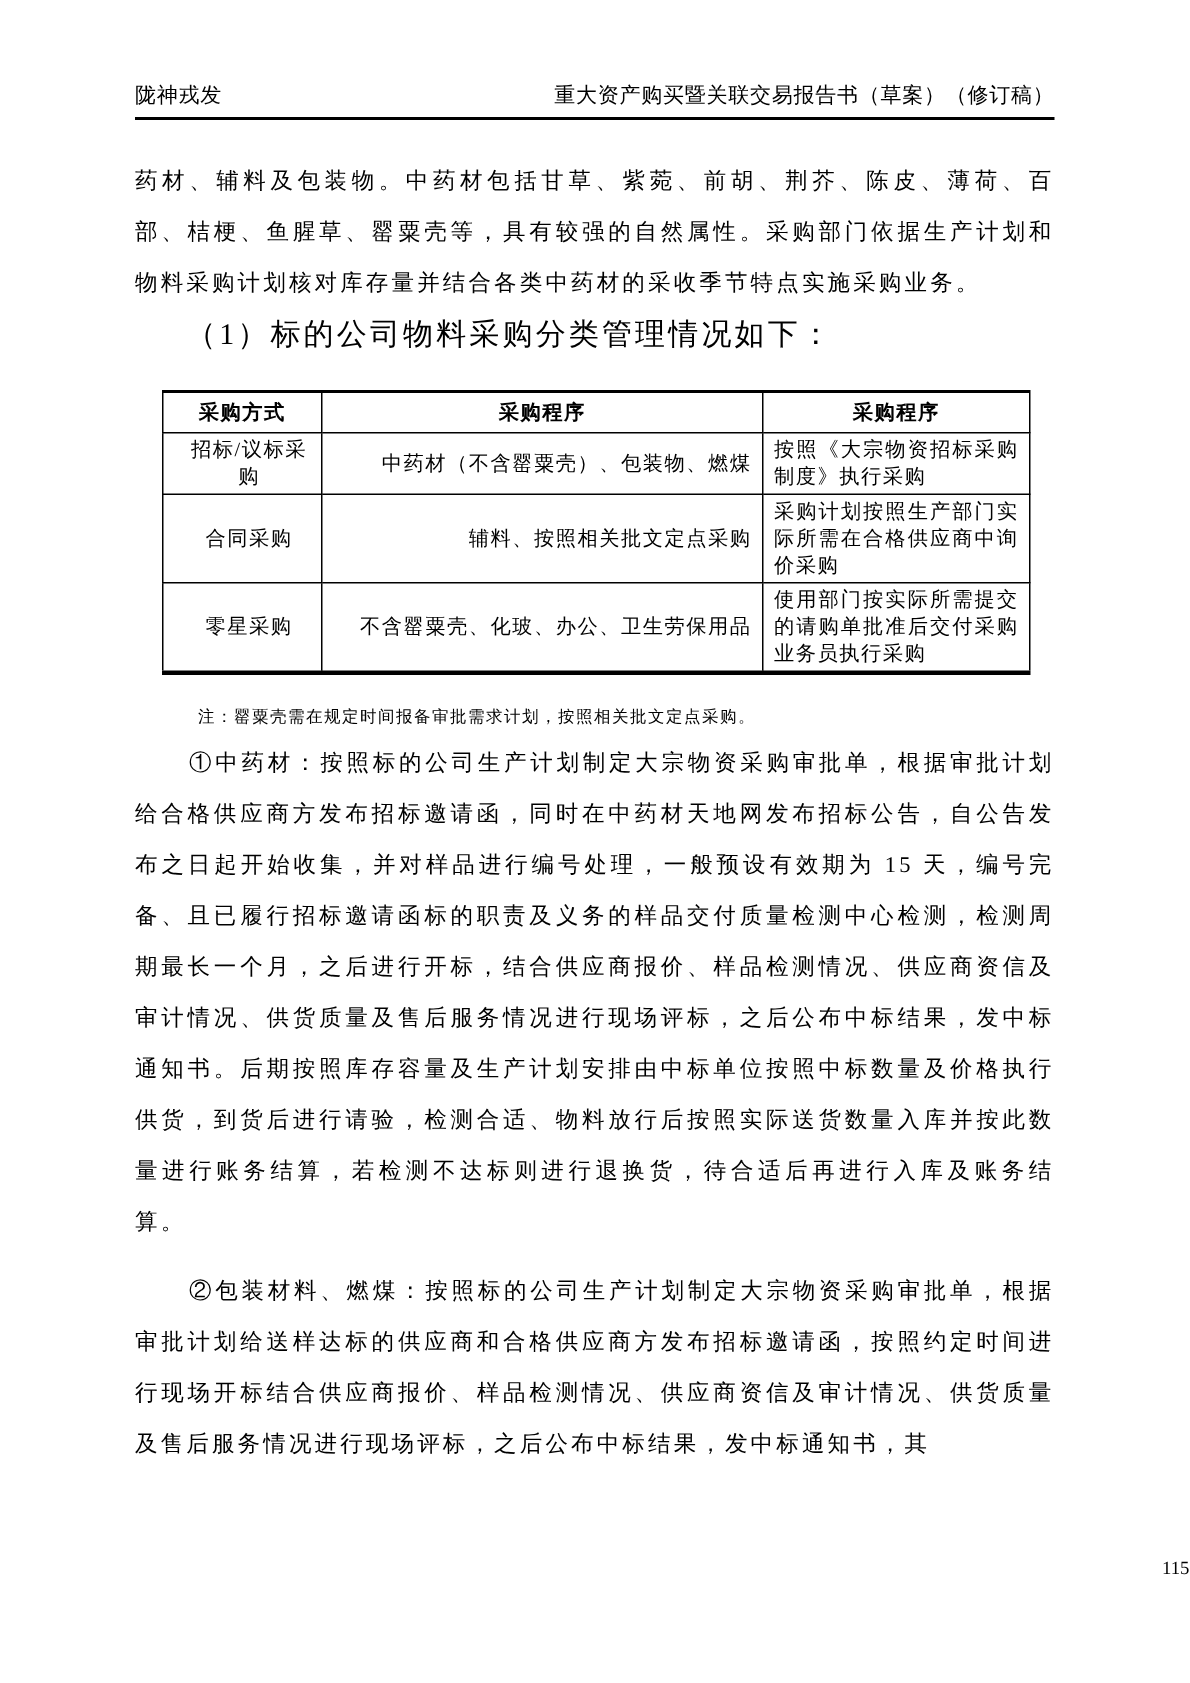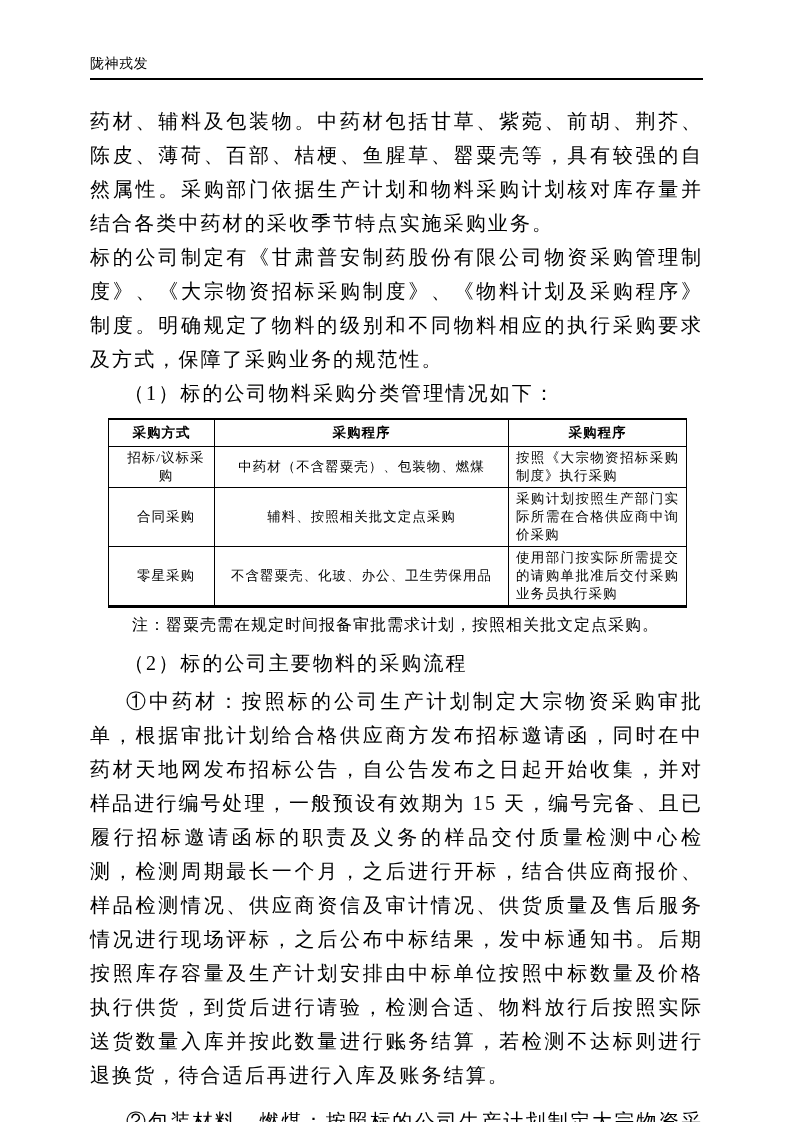--- a/index.html
+++ b/index.html
@@ -29,21 +29,21 @@
     border-bottom: 2px solid #000000;
   }
   .doc-header .h-left { white-space: nowrap; }
   .doc-header .h-right { white-space: nowrap; }
 
   
   .content {
     margin-top: 24px;
   }
   .para {
-    font-size: 20px;
+    font-size: 15px;
     letter-spacing: 2.1px;
     line-height: 34px;
     text-align: justify;
     text-justify: inter-character;
     margin: 0;
   }
   .para.indent { text-indent: 36px; }
   .heading-line {
     font-size: 20px;
     letter-spacing: 2.1px;
@@ -54,82 +54,82 @@
   .heading-line.h1 { margin-top: 0; }
   .heading-line.h2 { margin-top: 12px; }
   .para.p3 { margin-top: 4px; }
   .para.p4 { margin-top: 12px; }
 
   
   table.proc-table {
     border-collapse: collapse;
     table-layout: fixed;
     width: 578px;
-    margin: 8px 0 0 18px;
+    margin: 20px 0 0 18px;
     font-size: 13.5px;
     letter-spacing: 1px;
     border-top: 2px solid #000000;
     border-bottom: 3px solid #000000;
   }
   table.proc-table th,
   table.proc-table td {
     border: 1px solid #000000;
     padding: 2px 7px;
     line-height: 18px;
     vertical-align: middle;
     overflow: hidden;
   }
   table.proc-table th {
     font-weight: bold;
     text-align: center;
     padding: 4px 4px;
   }
   table.proc-table td.c-method { text-align: center; padding-left: 16px; }
-  table.proc-table td.c-category { text-align: center; }
+  table.proc-table td.c-category { text-align: right; }
   table.proc-table td.c-procedure {
     text-align: justify;
     text-justify: inter-character;
   }
   .col-method { width: 106px; }
   .col-category { width: 294px; }
   .col-procedure { width: 178px; }
 
   
   .table-note {
-    margin: 7px 0 0 0;
+    margin: 19px 0 0 0;
     padding-left: 42px;
-    font-size: 16px;
+    font-size: 11px;
     letter-spacing: 1px;
     line-height: 19px;
   }
 
   
   .doc-footer {
     position: absolute;
     left: 0;
     top: 1038px;
     width: 793px;
-    text-align: center;
+    text-align: right;
     font-size: 12.5px;
   }
 </style>
 </head>
 <body>
 
 <div class="page">
 
   <div class="doc-header">
     <span class="h-left">陇神戎发</span>
+    <span class="h-right">重大资产购买暨关联交易报告书（草案）（修订稿）</span>
   </div>
 
   <div class="content">
 
     <p class="para">药材、辅料及包装物。中药材包括甘草、紫菀、前胡、荆芥、陈皮、薄荷、百部、桔梗、鱼腥草、罂粟壳等，具有较强的自然属性。采购部门依据生产计划和物料采购计划核对库存量并结合各类中药材的采收季节特点实施采购业务。</p>
 
-    <p class="para">标的公司制定有《甘肃普安制药股份有限公司物资采购管理制度》、《大宗物资招标采购制度》、《物料计划及采购程序》制度。明确规定了物料的级别和不同物料相应的执行采购要求及方式，保障了采购业务的规范性。</p>
 
     <p class="heading-line h1">（1）标的公司物料采购分类管理情况如下：</p>
 
     <table class="proc-table">
       <colgroup>
         <col class="col-method">
         <col class="col-category">
         <col class="col-procedure">
       </colgroup>
       <thead>
@@ -153,21 +153,20 @@
         <tr>
           <td class="c-method">零星采购</td>
           <td class="c-category">不含罂粟壳、化玻、办公、卫生劳保用品</td>
           <td class="c-procedure">使用部门按实际所需提交的请购单批准后交付采购业务员执行采购</td>
         </tr>
       </tbody>
     </table>
 
     <p class="table-note">注：罂粟壳需在规定时间报备审批需求计划，按照相关批文定点采购。</p>
 
-    <p class="heading-line h2">（2）标的公司主要物料的采购流程</p>
 
     <p class="para indent p3">①中药材：按照标的公司生产计划制定大宗物资采购审批单，根据审批计划给合格供应商方发布招标邀请函，同时在中药材天地网发布招标公告，自公告发布之日起开始收集，并对样品进行编号处理，一般预设有效期为 15 天，编号完备、且已履行招标邀请函标的职责及义务的样品交付质量检测中心检测，检测周期最长一个月，之后进行开标，结合供应商报价、样品检测情况、供应商资信及审计情况、供货质量及售后服务情况进行现场评标，之后公布中标结果，发中标通知书。后期按照库存容量及生产计划安排由中标单位按照中标数量及价格执行供货，到货后进行请验，检测合适、物料放行后按照实际送货数量入库并按此数量进行账务结算，若检测不达标则进行退换货，待合适后再进行入库及账务结算。</p>
 
     <p class="para indent p4">②包装材料、燃煤：按照标的公司生产计划制定大宗物资采购审批单，根据审批计划给送样达标的供应商和合格供应商方发布招标邀请函，按照约定时间进行现场开标结合供应商报价、样品检测情况、供应商资信及审计情况、供货质量及售后服务情况进行现场评标，之后公布中标结果，发中标通知书，其</p>
 
   </div>
 
   <div class="doc-footer">
     <span>115</span>
   </div>

